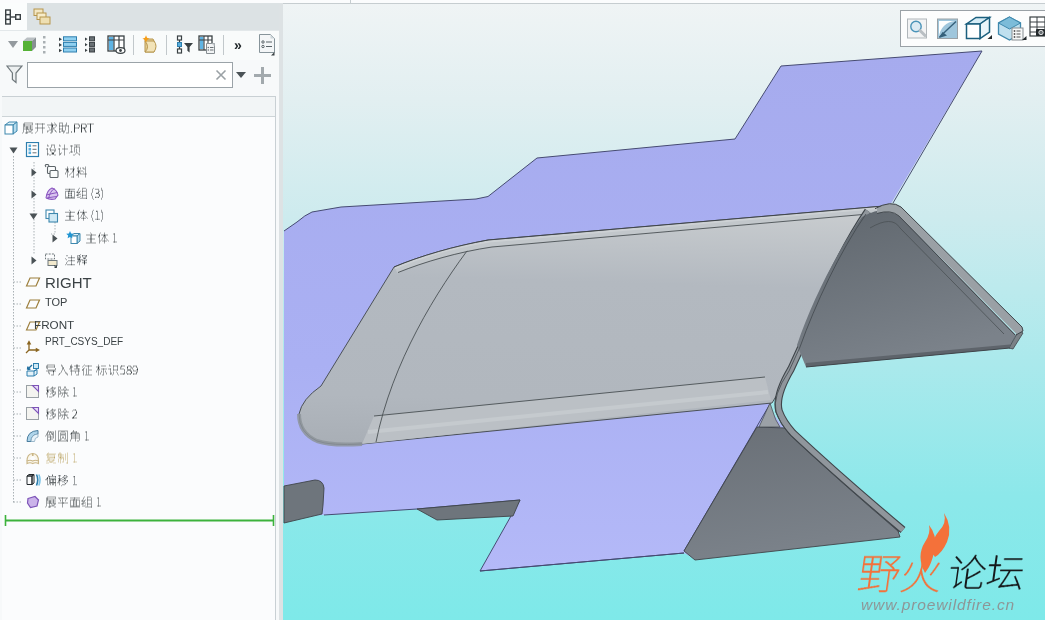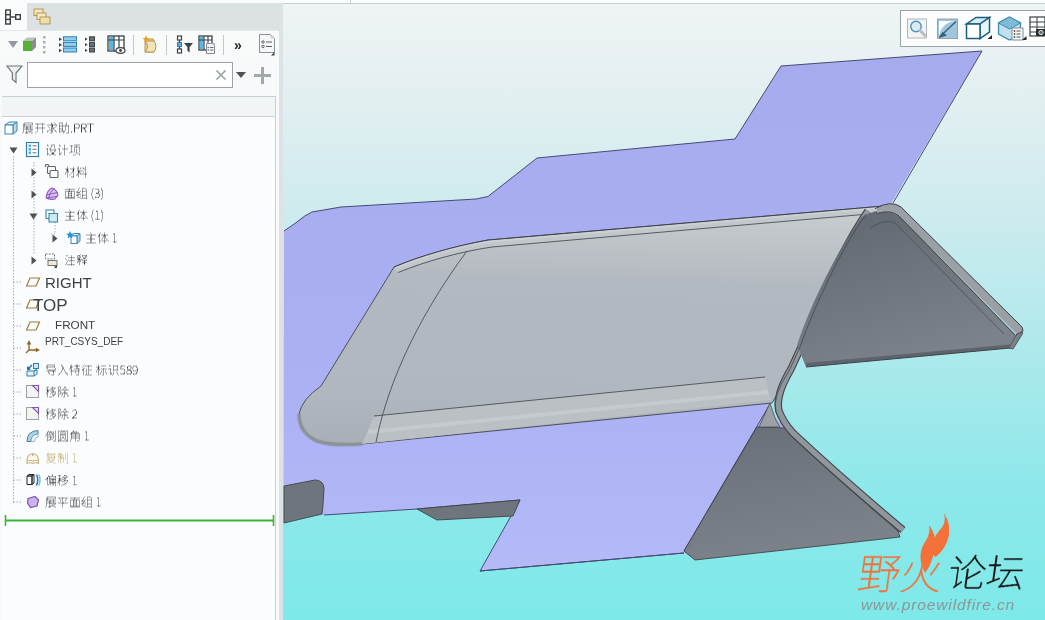--- a/index.html
+++ b/index.html
@@ -334,22 +334,22 @@
       <g transform="translate(43.0,472.2)">
         <path d="M9 3h1v1h-1zM16 3h1v1h-1zM21 3h1v1h-1zM6 4h1v1h-1zM12 4h1v1h-1zM31 4h1v1h-1zM4 5h1v1h-1zM4 6h1v1h-1zM6 6h1v1h-1zM16 6h1v1h-1zM21 6h1v1h-1zM9 7h2v1h-2zM12 7h1v1h-1zM16 7h1v1h-1zM16 8h1v1h-1zM21 8h1v1h-1zM24 8h1v1h-1zM7 10h6v1h-6zM22 11h1v1h-1z" fill="#3c4245"></path>
         <path d="M9 2h1v1h-1zM5 3h1v1h-1zM15 3h1v1h-1zM17 3h1v1h-1zM22 3h2v1h-2zM5 4h1v1h-1zM7 4h5v1h-5zM16 4h1v1h-1zM20 4h1v1h-1zM23 4h2v1h-2zM30 4h1v1h-1zM6 5h1v1h-1zM12 5h1v1h-1zM16 5h1v1h-1zM19 5h5v1h-5zM31 5h1v1h-1zM3 6h1v1h-1zM7 6h6v1h-6zM15 6h1v1h-1zM17 6h2v1h-2zM22 6h1v1h-1zM31 6h1v1h-1zM2 7h3v1h-3zM6 7h3v1h-3zM11 7h1v1h-1zM17 7h1v1h-1zM19 7h2v1h-2zM22 7h1v1h-1zM31 7h1v1h-1zM4 8h1v1h-1zM6 8h2v1h-2zM9 8h2v1h-2zM12 8h1v1h-1zM15 8h1v1h-1zM17 8h2v1h-2zM22 8h2v1h-2zM31 8h1v1h-1zM4 9h1v1h-1zM6 9h2v1h-2zM9 9h2v1h-2zM12 9h1v1h-1zM15 9h2v1h-2zM19 9h2v1h-2zM24 9h1v1h-1zM31 9h1v1h-1zM4 10h1v1h-1zM6 10h1v1h-1zM14 10h3v1h-3zM21 10h1v1h-1zM23 10h1v1h-1zM31 10h1v1h-1zM4 11h1v1h-1zM6 11h2v1h-2zM9 11h2v1h-2zM12 11h1v1h-1zM16 11h1v1h-1zM31 11h1v1h-1zM4 12h2v1h-2zM7 12h1v1h-1zM9 12h2v1h-2zM12 12h1v1h-1zM16 12h1v1h-1zM19 12h3v1h-3zM30 12h4v1h-4zM12 13h1v1h-1zM18 13h1v1h-1z" fill="#3c4245" fill-opacity="0.5"></path>
       </g>
       <g transform="translate(43.0,494.5)">
         <path d="M19 3h1v1h-1zM31 3h1v1h-1zM55 3h1v1h-1zM4 4h1v1h-1zM30 5h2v1h-2zM33 5h1v1h-1zM44 5h1v1h-1zM6 6h2v1h-2zM10 6h1v1h-1zM39 6h1v1h-1zM41 6h1v1h-1zM30 7h1v1h-1zM33 7h1v1h-1zM6 8h2v1h-2zM10 8h1v1h-1zM19 8h2v1h-2zM30 9h1v1h-1zM33 9h1v1h-1zM39 9h1v1h-1zM44 9h1v1h-1zM30 11h1v1h-1zM33 11h1v1h-1zM55 11h1v1h-1zM6 12h1v1h-1zM48 12h1v1h-1z" fill="#3c4245"></path>
         <path d="M4 2h9v1h-9zM41 2h1v1h-1zM44 2h4v1h-4zM3 3h2v1h-2zM12 3h1v1h-1zM15 3h4v1h-4zM20 3h5v1h-5zM27 3h4v1h-4zM32 3h5v1h-5zM40 3h1v1h-1zM44 3h1v1h-1zM48 3h1v1h-1zM54 3h1v1h-1zM3 4h1v1h-1zM5 4h8v1h-8zM16 4h1v1h-1zM19 4h1v1h-1zM23 4h1v1h-1zM31 4h1v1h-1zM40 4h1v1h-1zM44 4h1v1h-1zM48 4h1v1h-1zM55 4h1v1h-1zM3 5h2v1h-2zM10 5h1v1h-1zM17 5h1v1h-1zM19 5h1v1h-1zM22 5h1v1h-1zM27 5h3v1h-3zM32 5h1v1h-1zM34 5h3v1h-3zM39 5h1v1h-1zM42 5h1v1h-1zM45 5h4v1h-4zM55 5h1v1h-1zM3 6h3v1h-3zM8 6h2v1h-2zM11 6h2v1h-2zM17 6h1v1h-1zM19 6h1v1h-1zM22 6h1v1h-1zM27 6h1v1h-1zM30 6h1v1h-1zM33 6h1v1h-1zM36 6h1v1h-1zM38 6h1v1h-1zM40 6h1v1h-1zM44 6h1v1h-1zM48 6h1v1h-1zM55 6h1v1h-1zM3 7h1v1h-1zM6 7h2v1h-2zM10 7h1v1h-1zM19 7h1v1h-1zM27 7h1v1h-1zM31 7h2v1h-2zM36 7h1v1h-1zM40 7h1v1h-1zM44 7h1v1h-1zM48 7h1v1h-1zM55 7h1v1h-1zM3 8h3v1h-3zM8 8h2v1h-2zM11 8h2v1h-2zM15 8h4v1h-4zM21 8h4v1h-4zM27 8h1v1h-1zM30 8h1v1h-1zM33 8h1v1h-1zM36 8h1v1h-1zM39 8h4v1h-4zM44 8h1v1h-1zM48 8h1v1h-1zM55 8h1v1h-1zM3 9h1v1h-1zM6 9h1v1h-1zM8 9h1v1h-1zM11 9h2v1h-2zM19 9h1v1h-1zM27 9h1v1h-1zM31 9h2v1h-2zM36 9h1v1h-1zM38 9h1v1h-1zM40 9h1v1h-1zM45 9h4v1h-4zM55 9h1v1h-1zM3 10h1v1h-1zM6 10h1v1h-1zM9 10h3v1h-3zM19 10h1v1h-1zM27 10h1v1h-1zM30 10h1v1h-1zM33 10h1v1h-1zM36 10h1v1h-1zM42 10h1v1h-1zM44 10h1v1h-1zM48 10h1v1h-1zM55 10h1v1h-1zM3 11h1v1h-1zM6 11h5v1h-5zM19 11h1v1h-1zM27 11h3v1h-3zM31 11h2v1h-2zM34 11h3v1h-3zM39 11h3v1h-3zM44 11h1v1h-1zM48 11h1v1h-1zM54 11h1v1h-1zM56 11h2v1h-2zM2 12h1v1h-1zM5 12h1v1h-1zM7 12h1v1h-1zM11 12h2v1h-2zM19 12h1v1h-1zM27 12h10v1h-10zM42 12h6v1h-6z" fill="#3c4245" fill-opacity="0.5"></path>
       </g>
     </svg>
 <div class="lat" style="left:45px;top:274px;font-size:15px">RIGHT</div>
-<div class="lat" style="left:33px;top:296px;font-size:17px">TOP</div>
-<div class="lat" style="left:55px;top:318px;font-size:11.7px">FRONT</div>
+<div class="lat" style="left:45px;top:296px;font-size:11px">TOP</div>
+<div class="lat" style="left:34px;top:318px;font-size:11.7px">FRONT</div>
 <div class="lat" style="left:45px;top:336px;font-size:10px">PRT_CSYS_DEF</div>
 <svg class="abs" style="left:0;top:514px" width="280" height="14" viewBox="0 0 280 14">
 <path d="M5.5 1 V12 M273.5 1 V12" stroke="#3cb23c" stroke-width="1.6"></path>
 <path d="M5.5 6.5 H273.5" stroke="#3cb23c" stroke-width="2"></path>
     </svg>
 </div>
 <svg class="abs" style="left:283px;top:0" width="762" height="620" viewBox="283 0 762 620">
     <defs>
 <linearGradient id="bg" x1="0" y1="0" x2="0" y2="1">
  <stop offset="0" stop-color="#f0f4f5"></stop>

